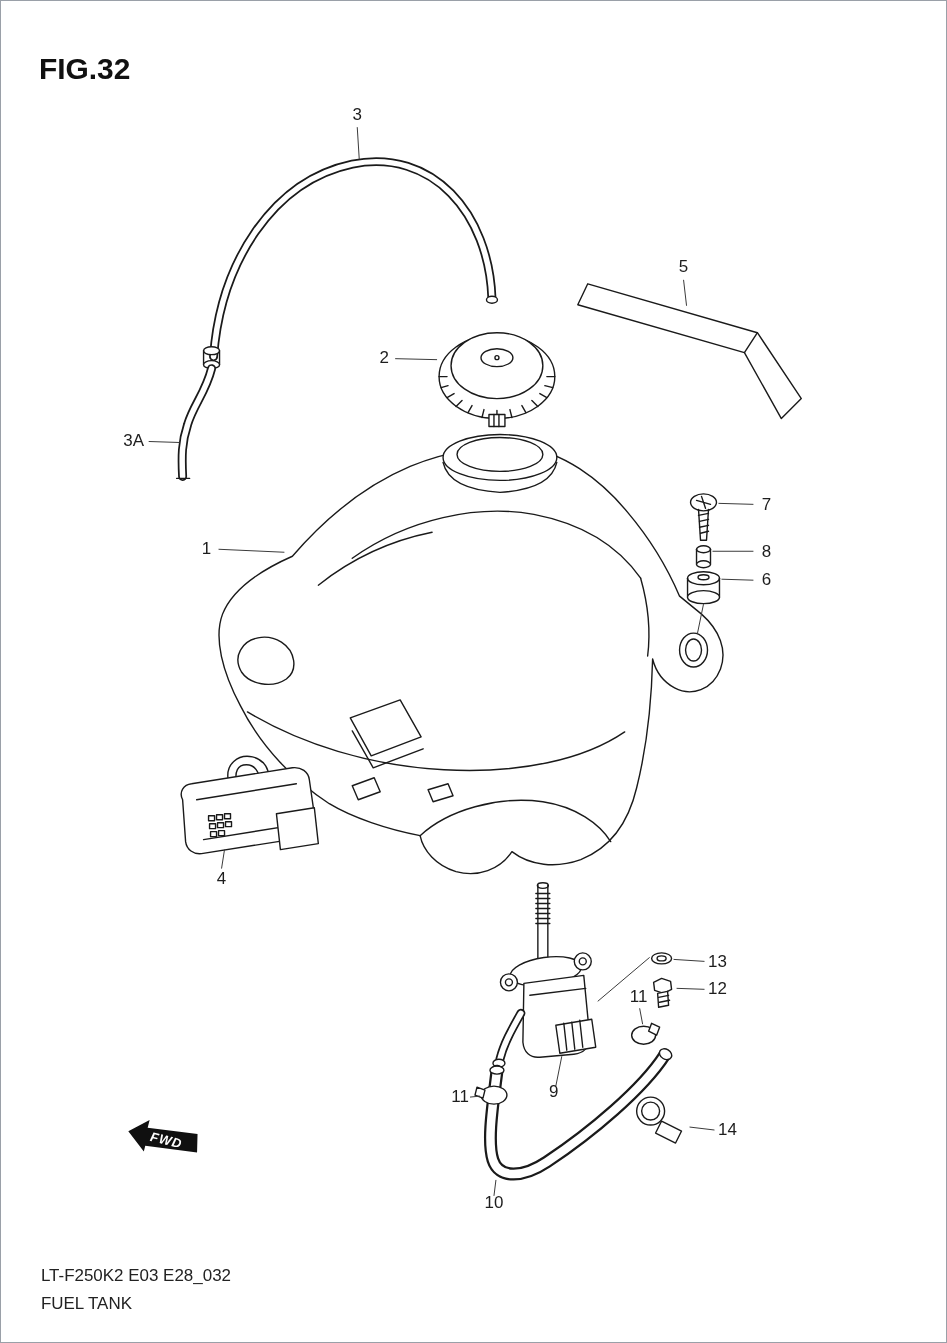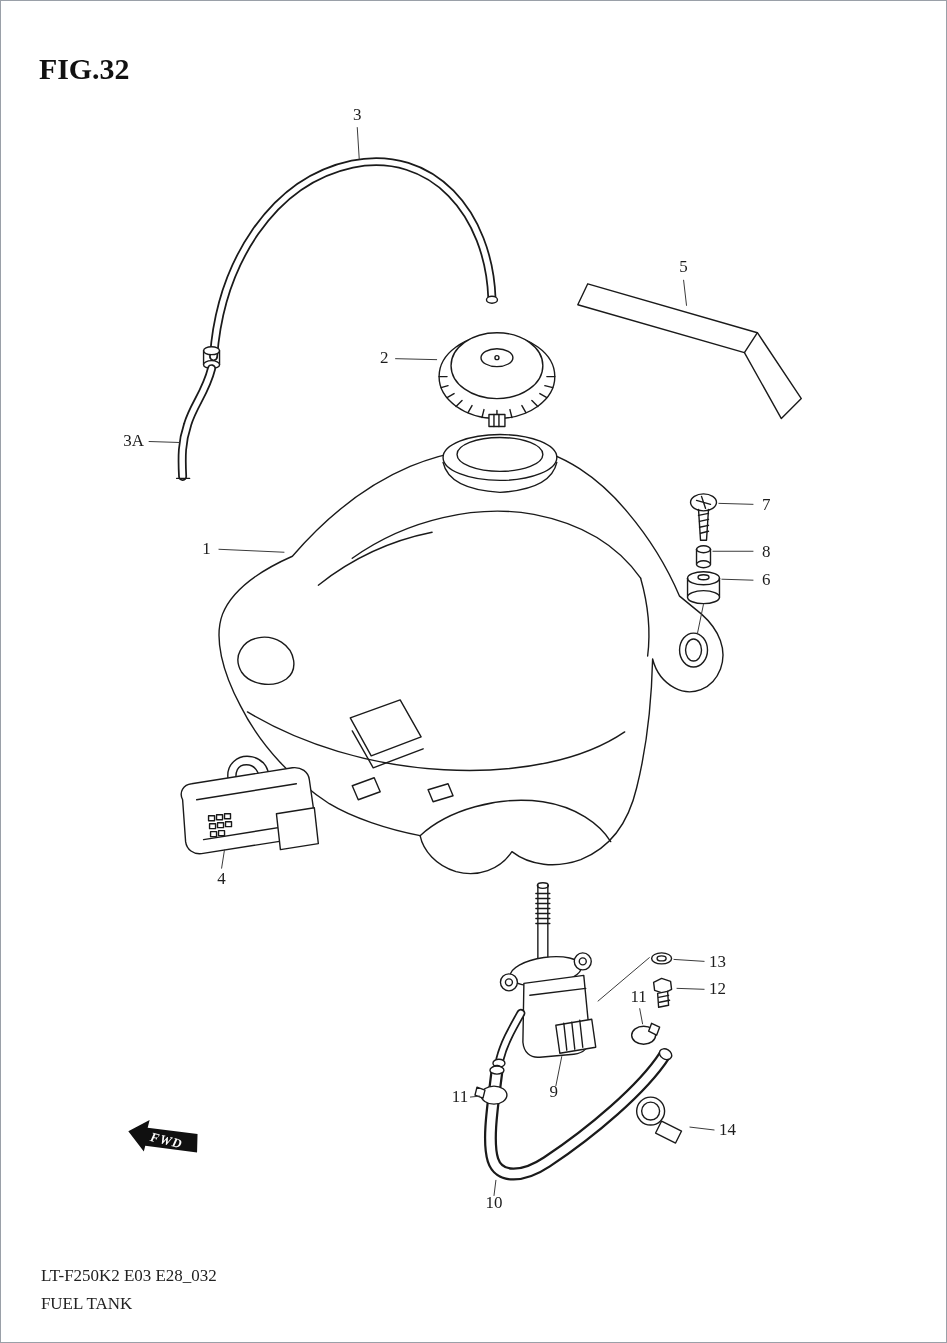--- a/index.html
+++ b/index.html
@@ -1,21 +1,21 @@
 <!DOCTYPE html>
 <html><head>
 <meta charset="utf-8">
 <style>
   html,body{margin:0;padding:0;background:#ffffff;}
   .page{
     position:relative;
     width:945px;height:1341px;
     border:1px solid #9aa0a8;
     background:#fff;
-    font-family:Liberation Serif, serif;
+    font-family:Liberation Sans, sans-serif;
     overflow:hidden;
   }
   svg{display:block;}
   .ln{fill:none;stroke:#1a1a1a;stroke-width:1.4;stroke-linejoin:round;stroke-linecap:round;}
   .lnw{fill:#ffffff;stroke:#1a1a1a;stroke-width:1.4;stroke-linejoin:round;stroke-linecap:round;}
   .thin{fill:none;stroke:#3a3a3a;stroke-width:1;}
   .tube-o{fill:none;stroke:#1a1a1a;stroke-width:9;stroke-linecap:round;}
   .tube-i{fill:none;stroke:#ffffff;stroke-width:5.5;stroke-linecap:round;}
   .hose-o{fill:none;stroke:#1a1a1a;stroke-width:13;stroke-linecap:round;}
   .hose-i{fill:none;stroke:#ffffff;stroke-width:8.5;stroke-linecap:round;}

